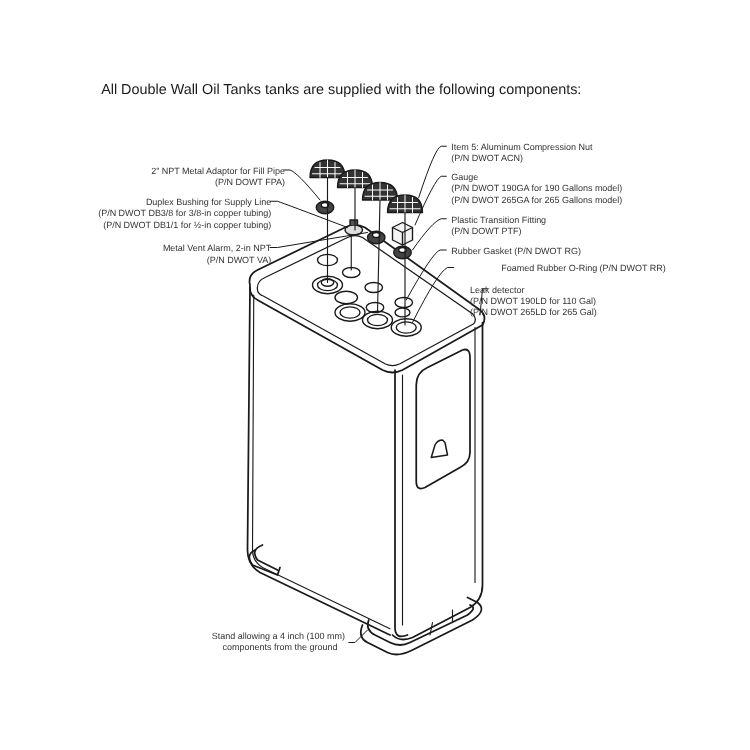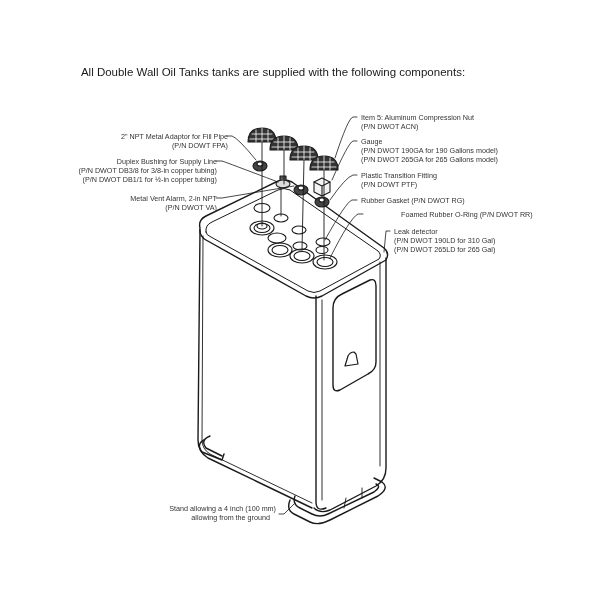--- a/index.html
+++ b/index.html
@@ -149,22 +149,22 @@
 <div class="lbl" style="left:361px; top:171px;">
   <span>Plastic Transition Fitting</span>
   <span>(P/N DOWT PTF)</span>
 </div>
 <div class="lbl" style="left:361px; top:196px;">
   <span>Rubber Gasket (P/N DWOT RG)</span>
 </div>
 <div class="lbl" style="left:367px; top:210px;margin-left:34px;">
   <span>Foamed Rubber O-Ring (P/N DWOT RR)</span>
 </div>
-<div class="lbl" style="left:394px; top:227px;">
+<div class="lbl" style="left:376px; top:227px;">
   <span>Leak detector</span>
-  <span>(P/N DWOT 190LD for 310 Gal)</span>
+  <span>(P/N DWOT 190LD for 110 Gal)</span>
   <span>(P/N DWOT 265LD for 265 Gal)</span>
 </div>
 
 <div class="lbl r" style="right:324px; top:504px;">
   <span>Stand allowing a 4 inch (100 mm)</span>
-  <span class="c" style="padding-right:6px;">allowing from the ground</span>
+  <span class="c" style="padding-right:6px;">components from the ground</span>
 </div>
 
 </body></html>

